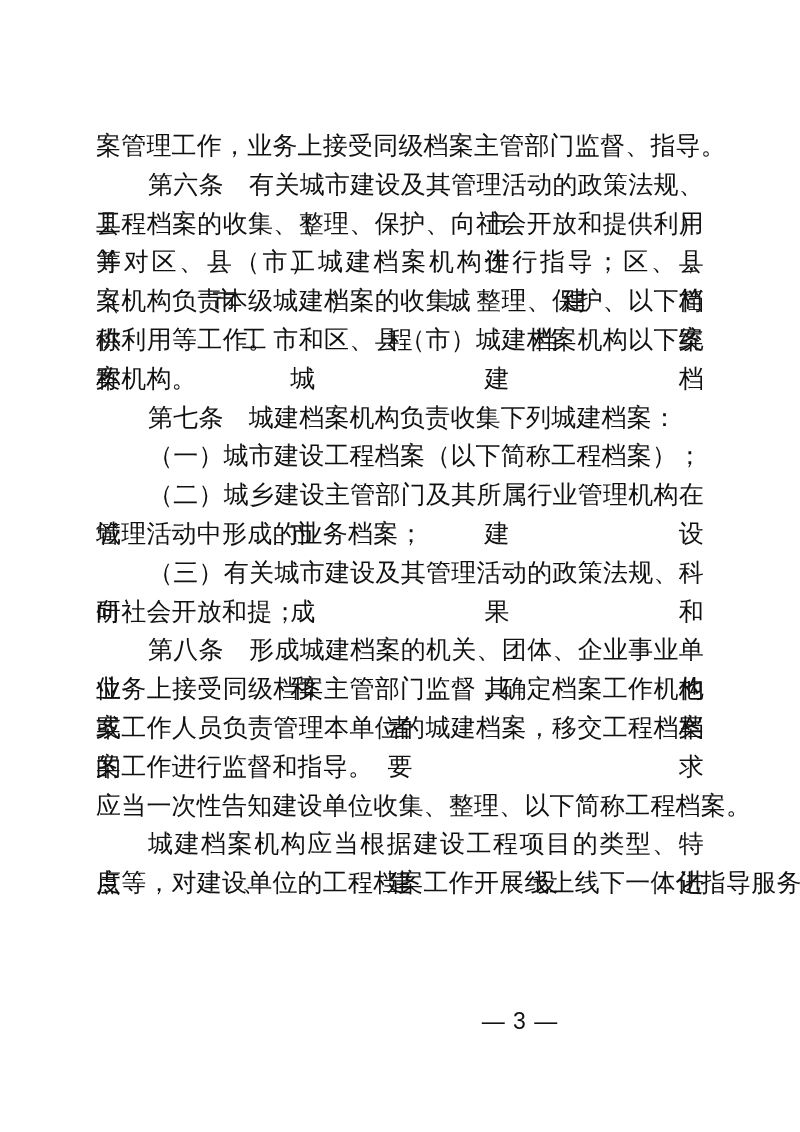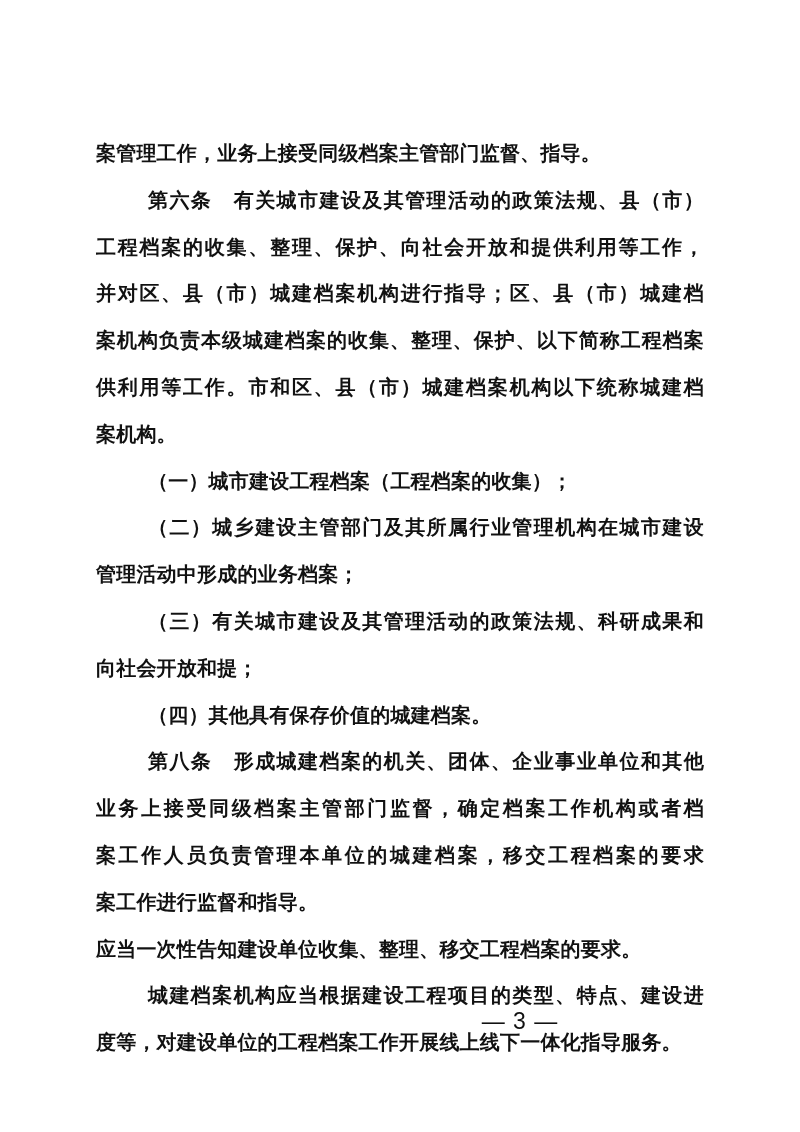--- a/index.html
+++ b/index.html
@@ -29,26 +29,25 @@
     position: absolute;
     left: 96px;
     top: 126px;
     width: 608px;
   }
 
   
   .line {
     height: 38.8px;
     line-height: 38.8px;
-    font-size: 20px;
+    font-size: 25px;
     letter-spacing: 0.2px;
     white-space: pre;
     color: #111111;
-    font-weight: 700;
-    margin-top: 8px;
+    font-weight: 400;
   }
 
   
   .line.justify {
     white-space: normal;
     text-align: justify;
     text-align-last: justify;
   }
 
   .line.indent {
@@ -76,30 +75,30 @@
 
 <div class="page">
   <div class="text-block" id="body-lines">
       <div class="line">案管理工作，业务上接受同级档案主管部门监督、指导。</div>
       <div class="line justify indent">第六条　有关城市建设及其管理活动的政策法规、县（市）</div>
       <div class="line justify">工程档案的收集、整理、保护、向社会开放和提供利用等工作，</div>
       <div class="line justify">并对区、县（市）城建档案机构进行指导；区、县（市）城建档</div>
       <div class="line justify">案机构负责本级城建档案的收集、整理、保护、以下简称工程档案</div>
       <div class="line justify">供利用等工作。市和区、县（市）城建档案机构以下统称城建档</div>
       <div class="line">案机构。</div>
-      <div class="line indent">（一）城市建设工程档案（工程档案的收集）；</div>
+      <div class="line indent">第七条　城建档案机构负责收集下列城建档案：</div>
+      <div class="line indent">（一）城市建设工程档案（以下简称工程档案）；</div>
       <div class="line justify indent">（二）城乡建设主管部门及其所属行业管理机构在城市建设</div>
       <div class="line">管理活动中形成的业务档案；</div>
       <div class="line justify indent">（三）有关城市建设及其管理活动的政策法规、科研成果和</div>
       <div class="line">向社会开放和提；</div>
-      <div class="line indent">（四）其他具有保存价值的城建档案。</div>
       <div class="line justify indent">第八条　形成城建档案的机关、团体、企业事业单位和其他</div>
       <div class="line justify">业务上接受同级档案主管部门监督，确定档案工作机构或者档</div>
       <div class="line justify">案工作人员负责管理本单位的城建档案，移交工程档案的要求</div>
       <div class="line">案工作进行监督和指导。</div>
-      <div class="line">应当一次性告知建设单位收集、整理、移交工程档案的要求。</div>
+      <div class="line">应当一次性告知建设单位收集、整理、以下简称工程档案。</div>
       <div class="line justify indent">城建档案机构应当根据建设工程项目的类型、特点、建设进</div>
       <div class="line">度等，对建设单位的工程档案工作开展线上线下一体化指导服务。</div>
     </div>
   <div class="page-number">
     <span class="pn-inner">— 3 —</span>
   </div>
 </div>
 
 </body></html>

